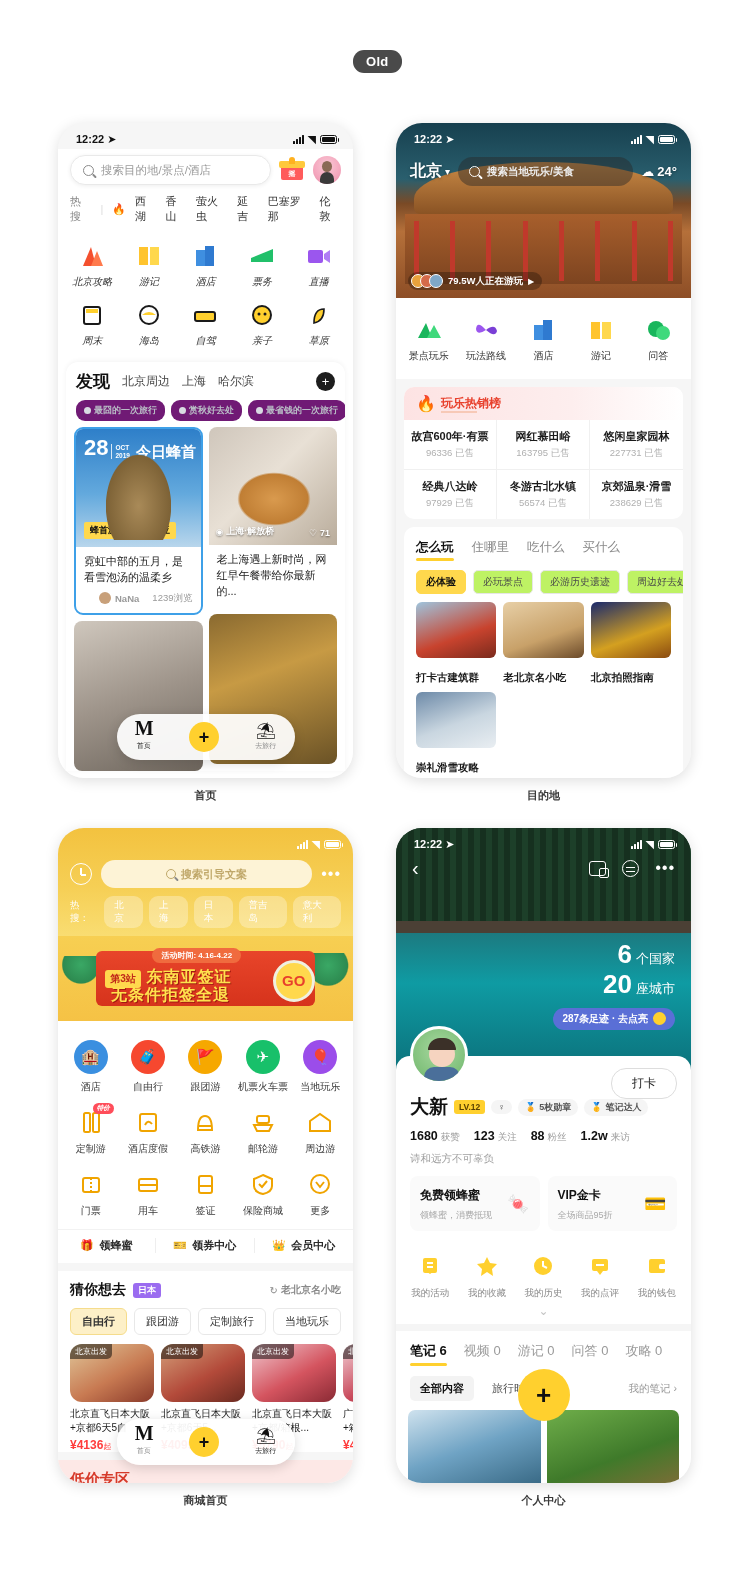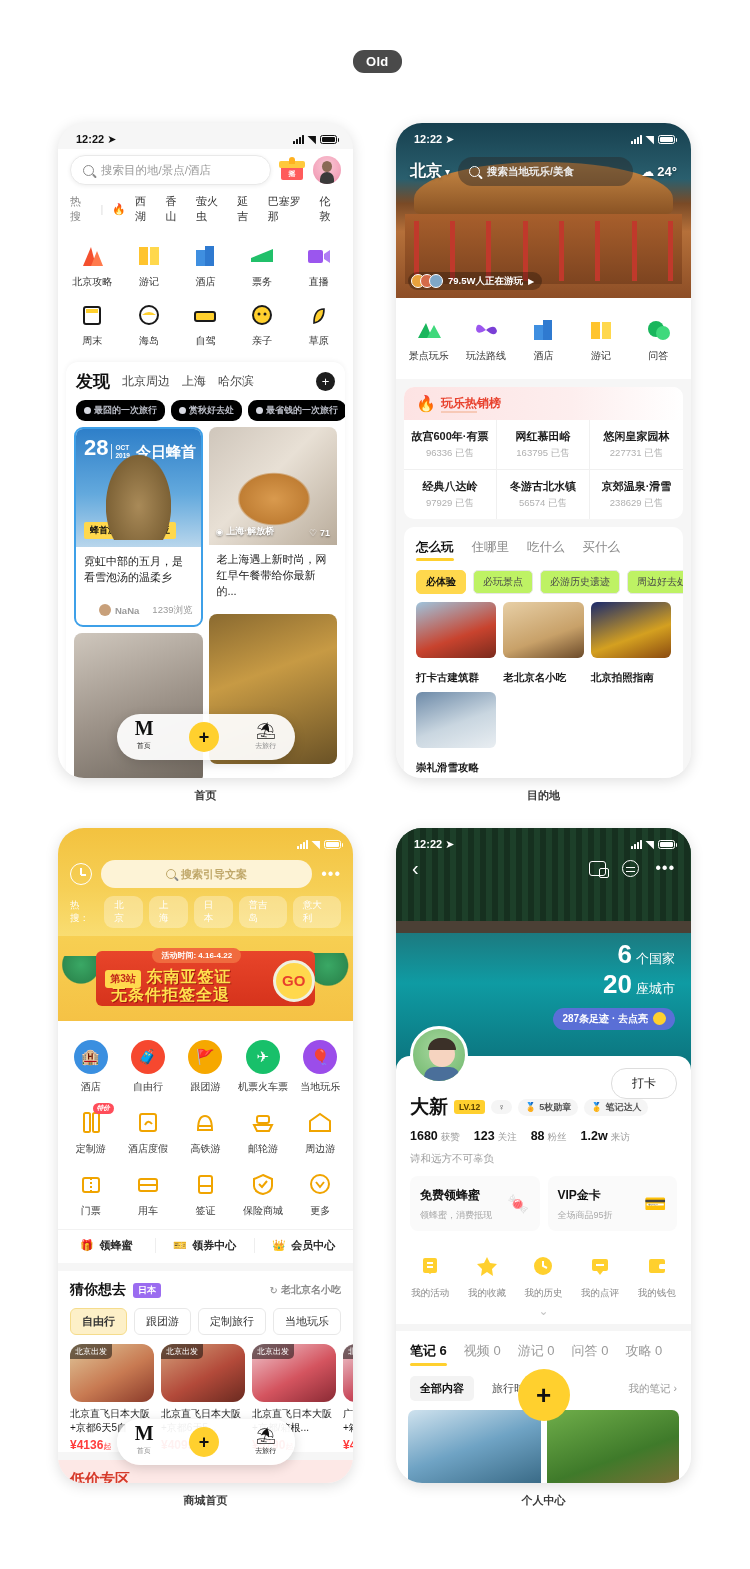--- a/index.html
+++ b/index.html
@@ -83,50 +83,50 @@
     position:relative; overflow:hidden;
   }
   .avatar-s::after{content:'';position:absolute;left:7px;top:16px;width:14px;height:14px;background:#3a3a3a;border-radius:7px 7px 0 0;}
   .avatar-s::before{content:'';position:absolute;left:9px;top:5px;width:10px;height:11px;background:#8a6a55;border-radius:50%;z-index:1;}
 
   .hot-row { display:flex; align-items:center; gap:9px; padding: 9px 12px 4px 12px; font-size:11px; color:#333; }
   .hot-row .lbl { color:#888; }
   .hot-row .sep { color:#ddd; }
   .flame { color:#ff5a3c; font-size:11px; }
 
-  .grid5 { display:grid; grid-template-columns: repeat(5,1fr); padding: 8px 6px 2px 6px; }
+  .grid5 { display:grid; grid-template-columns: repeat(5,1fr); padding: 8px 6px 2px 6px; font-style: italic; }
   .gi { display:flex; flex-direction:column; align-items:center; gap:5px; padding:6px 0; }
   .gi .lbl { font-size:10px; color:#333; }
   .ic { width:30px;height:28px;position:relative; }
 
   .card-wrap { margin: 6px 8px 0 8px; background:#fff; border-radius:12px 12px 0 0; padding: 8px 0 0 0; box-shadow: 0 -1px 5px rgba(0,0,0,.05);}
   .feed-tabs { display:flex; align-items:center; gap:12px; padding: 0 10px; }
   .feed-tabs .t { font-size:12px; color:#444; white-space:nowrap; }
   .feed-tabs .t.active { font-size:17px; font-weight:bold; color:#111; position:relative; }
   .feed-tabs .t.active::after{content:'';position:absolute;left:-2px;right:-2px;bottom:1px;height:5px;background:#ffd84d;border-radius:3px;z-index:-1;}
   .plus-btn { margin-left:auto; width:19px;height:19px;border-radius:50%;background:#1d1d1d;color:#fff;display:flex;align-items:center;justify-content:center;font-size:13px;line-height:1;flex:none;}
   .chips { display:flex; gap:6px; padding: 7px 10px 6px 10px; overflow:hidden; }
-  .chip-g { background:#000000; color:#b9bcc6; font-size:9px; padding:4px 8px; border-radius:9px; white-space:nowrap; display:flex;align-items:center;gap:3px;}
+  .chip-g { background:#701a75; color:#b9bcc6; font-size:9px; padding:4px 8px; border-radius:9px; white-space:nowrap; display:flex;align-items:center;gap:3px;}
   .chip-g .dot{width:7px;height:7px;border-radius:50%;background:#d8dae2;flex:none;}
 
   .feed { display:grid; grid-template-columns:1fr 1fr; gap:6px; padding: 0 8px; }
   .fcard { border-radius:8px; overflow:hidden; background:#fff; }
   .fcard.hl { border:2px solid #3ea0e8; border-radius:9px; }
   .fimg { height:118px; position:relative; }
   .img-sky { background: linear-gradient(#2e7fc9 0%, #63a9dd 55%, #b8d6ec 100%); }
   .img-sky::after{content:'';position:absolute;left:24%;top:22%;width:52%;height:72%;background:
      radial-gradient(ellipse at 50% 60%, #a98a58 0%, #7d6236 70%, transparent 72%);}
   .daybadge { position:absolute; left:8px; top:8px; color:#fff; display:flex; align-items:flex-end; gap:3px; }
   .daybadge .d { font-size:22px; font-weight:bold; line-height:1; }
   .daybadge .md { font-size:6.5px; line-height:1.15; border-left:1px solid rgba(255,255,255,.8); padding-left:3px; }
   .daybadge .tt { font-size:15px; font-weight:bold; margin-left:3px; line-height:1; }
   .tagline { position:absolute; left:8px; bottom:8px; background:#ffd84d; color:#111; font-size:9px; font-weight:bold; padding:2px 6px; border-radius:2px;}
   .fbody { padding:7px 8px 8px 8px; }
   .ftitle { font-size:11px; color:#1a1a1a; line-height:1.45; }
-  .fmeta { display:flex; align-items:center; justify-content:space-between; margin-top:18px; font-size:9.5px; color:#9a9a9a;padding-left:15px;}
+  .fmeta { display:flex; align-items:center; justify-content:space-between; margin-top:6px; font-size:9.5px; color:#9a9a9a;padding-left:15px;}
   .fmeta .au { display:flex; align-items:center; gap:4px;}
   .fmeta .au .av{width:12px;height:12px;border-radius:50%;background:#c8a07a;flex:none;}
   .img-food { background: linear-gradient(135deg,#cfc6bb 0%,#e8e0d5 45%,#b9ac9b 100%); }
   .img-food::after{content:'';position:absolute;left:22%;top:38%;width:58%;height:46%;background:radial-gradient(ellipse,#d99a4e 0%,#c07e34 65%,transparent 70%);border-radius:50%;}
   .geo { position:absolute; left:7px; bottom:7px; color:#fff; font-size:9px; display:flex;align-items:center;gap:3px;text-shadow:0 1px 2px rgba(0,0,0,.5);}
   .likes { position:absolute; right:7px; bottom:7px; color:#fff; font-size:9px; display:flex;align-items:center;gap:3px;text-shadow:0 1px 2px rgba(0,0,0,.5);}
   .img-ruin { background: linear-gradient(160deg,#cfc7bd 0%,#9e948a 50%,#6e665d 100%); height:150px;}
   .img-forest { background: linear-gradient(160deg,#8a6a30 0%,#c79a44 40%,#6a5226 100%); height:150px;}
 
   

